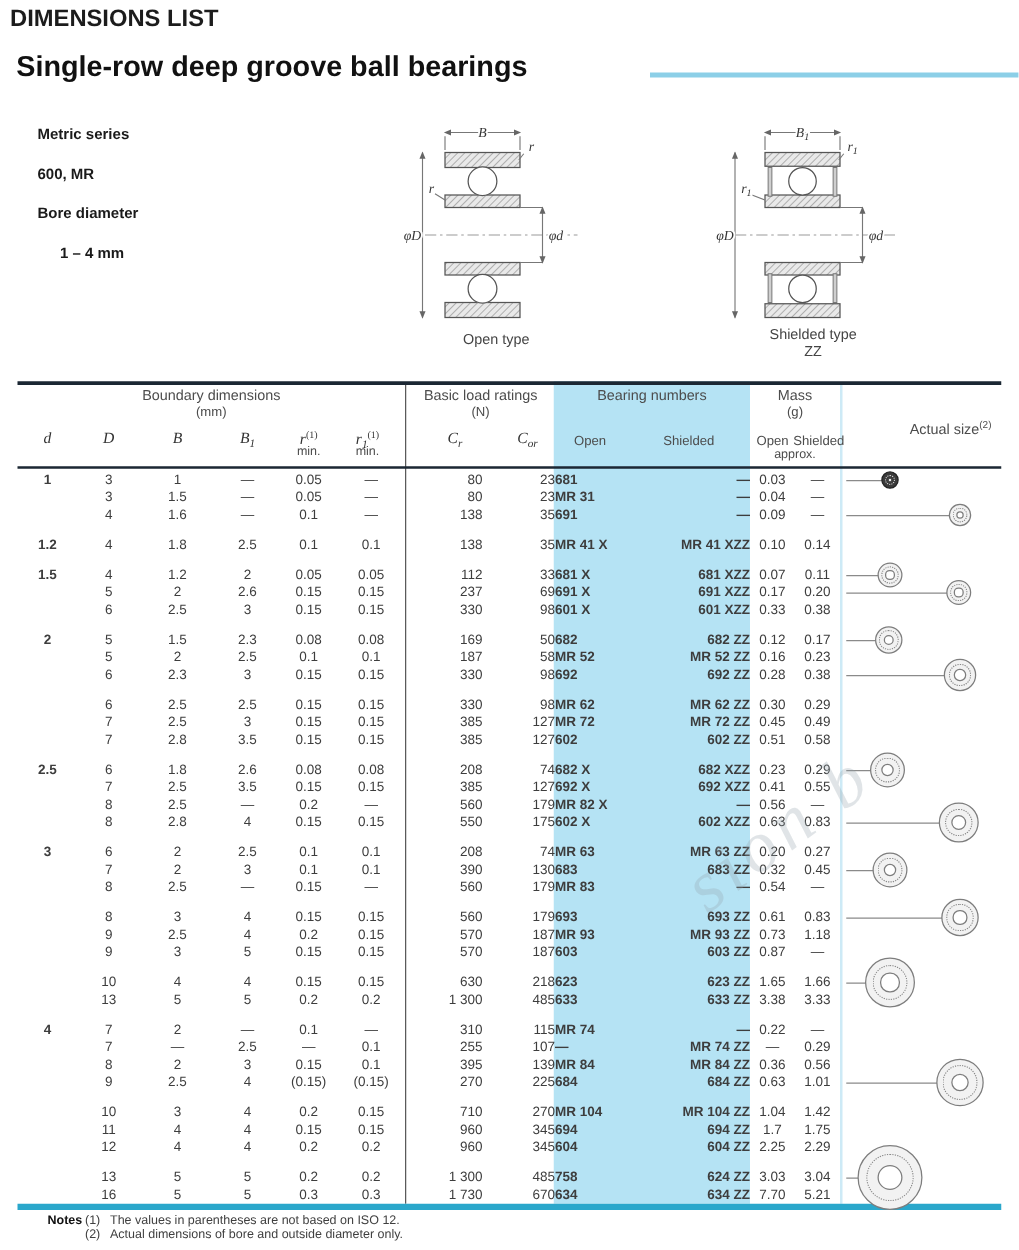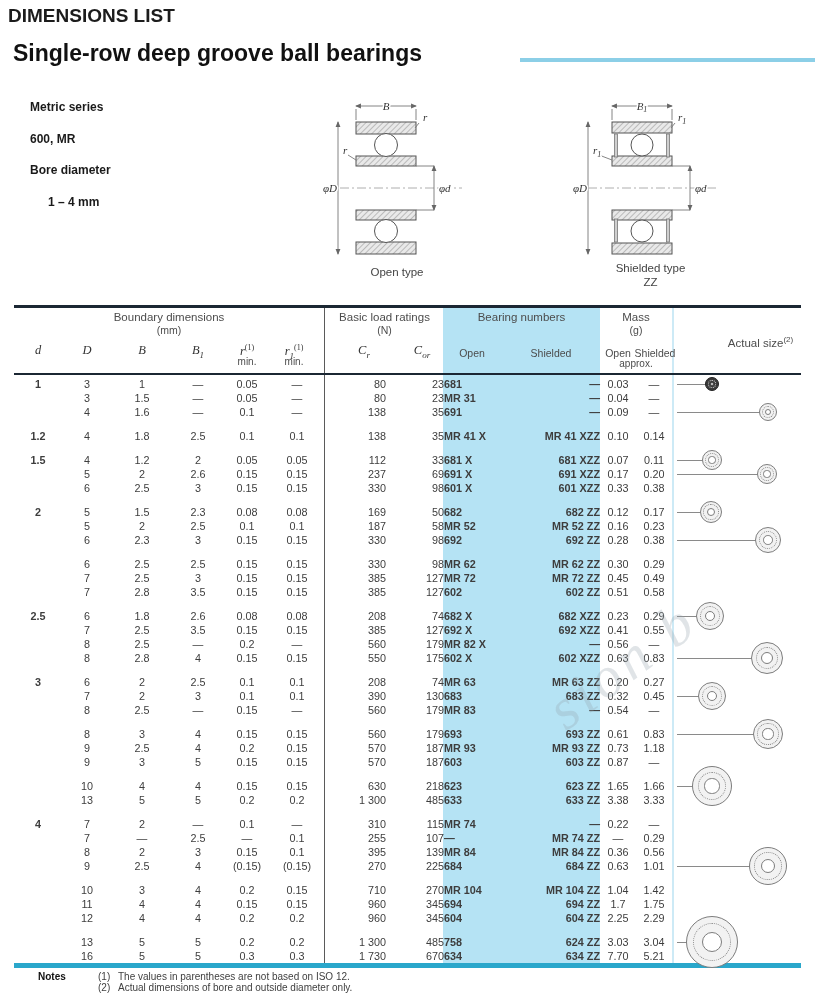--- a/index.html
+++ b/index.html
@@ -46,21 +46,21 @@
   .leader{position:absolute;height:1px;background:#8a8a8a;}
   .bearing{position:absolute;border-radius:50%;border:1.5px solid #7d7d7d;background:#f2f2f2;box-sizing:border-box;}
   .bearing .balls{position:absolute;inset:12%;border:1.6px dotted #8a8a8a;border-radius:50%;}
   .bearing .hole{position:absolute;inset:30%;background:#fff;border:1.2px solid #7d7d7d;border-radius:50%;}
   .bearing.dark{background:#3a3a3a;border-color:#222;}
   .bearing.dark .balls{border-color:#ddd;inset:15%;}
   .bearing.dark .hole{inset:33%;background:#eee;border-color:#444;}
   
   .notes{position:absolute;left:38px;top:971px;font-size:10px;color:#3f3f3f;}
   .notes .row{display:flex;}
-  .notes .lbl{width:60px;font-weight:bold;color:#111;}
+  .notes .lbl{width:30px;font-weight:bold;color:#111;}
   .notes .sup{width:20px;}
   
   .watermark{position:absolute;left:520px;top:580px;width:340px;transform:rotate(-37deg);
              font-family:"Liberation Serif",serif;font-style:italic;font-size:58px;
              color:#93a2ab;opacity:0.28;letter-spacing:5px;pointer-events:none;z-index:30;}
 </style>
 </head>
 <body>
 
 <div id="page">

